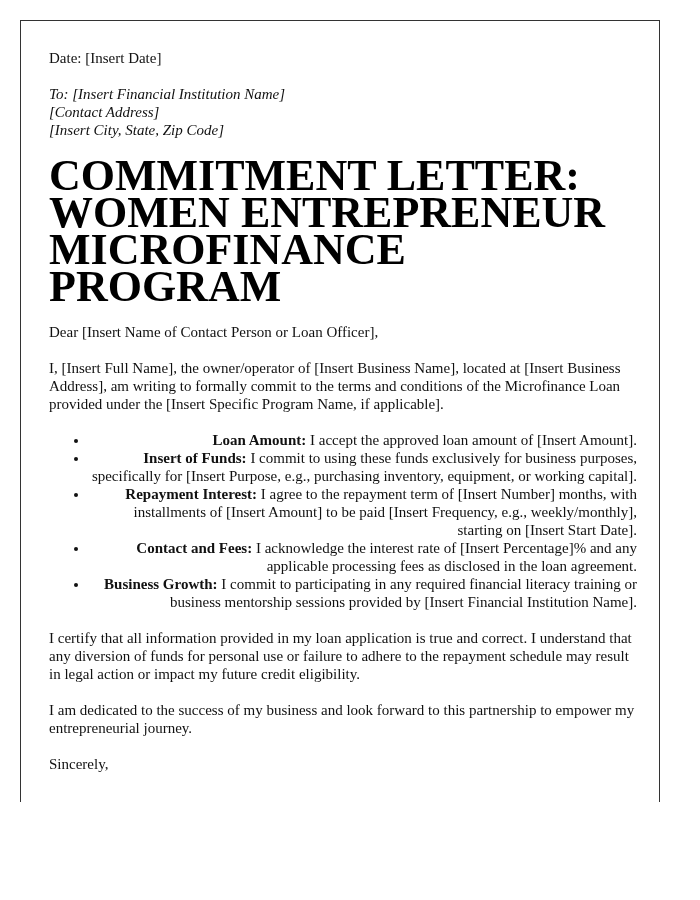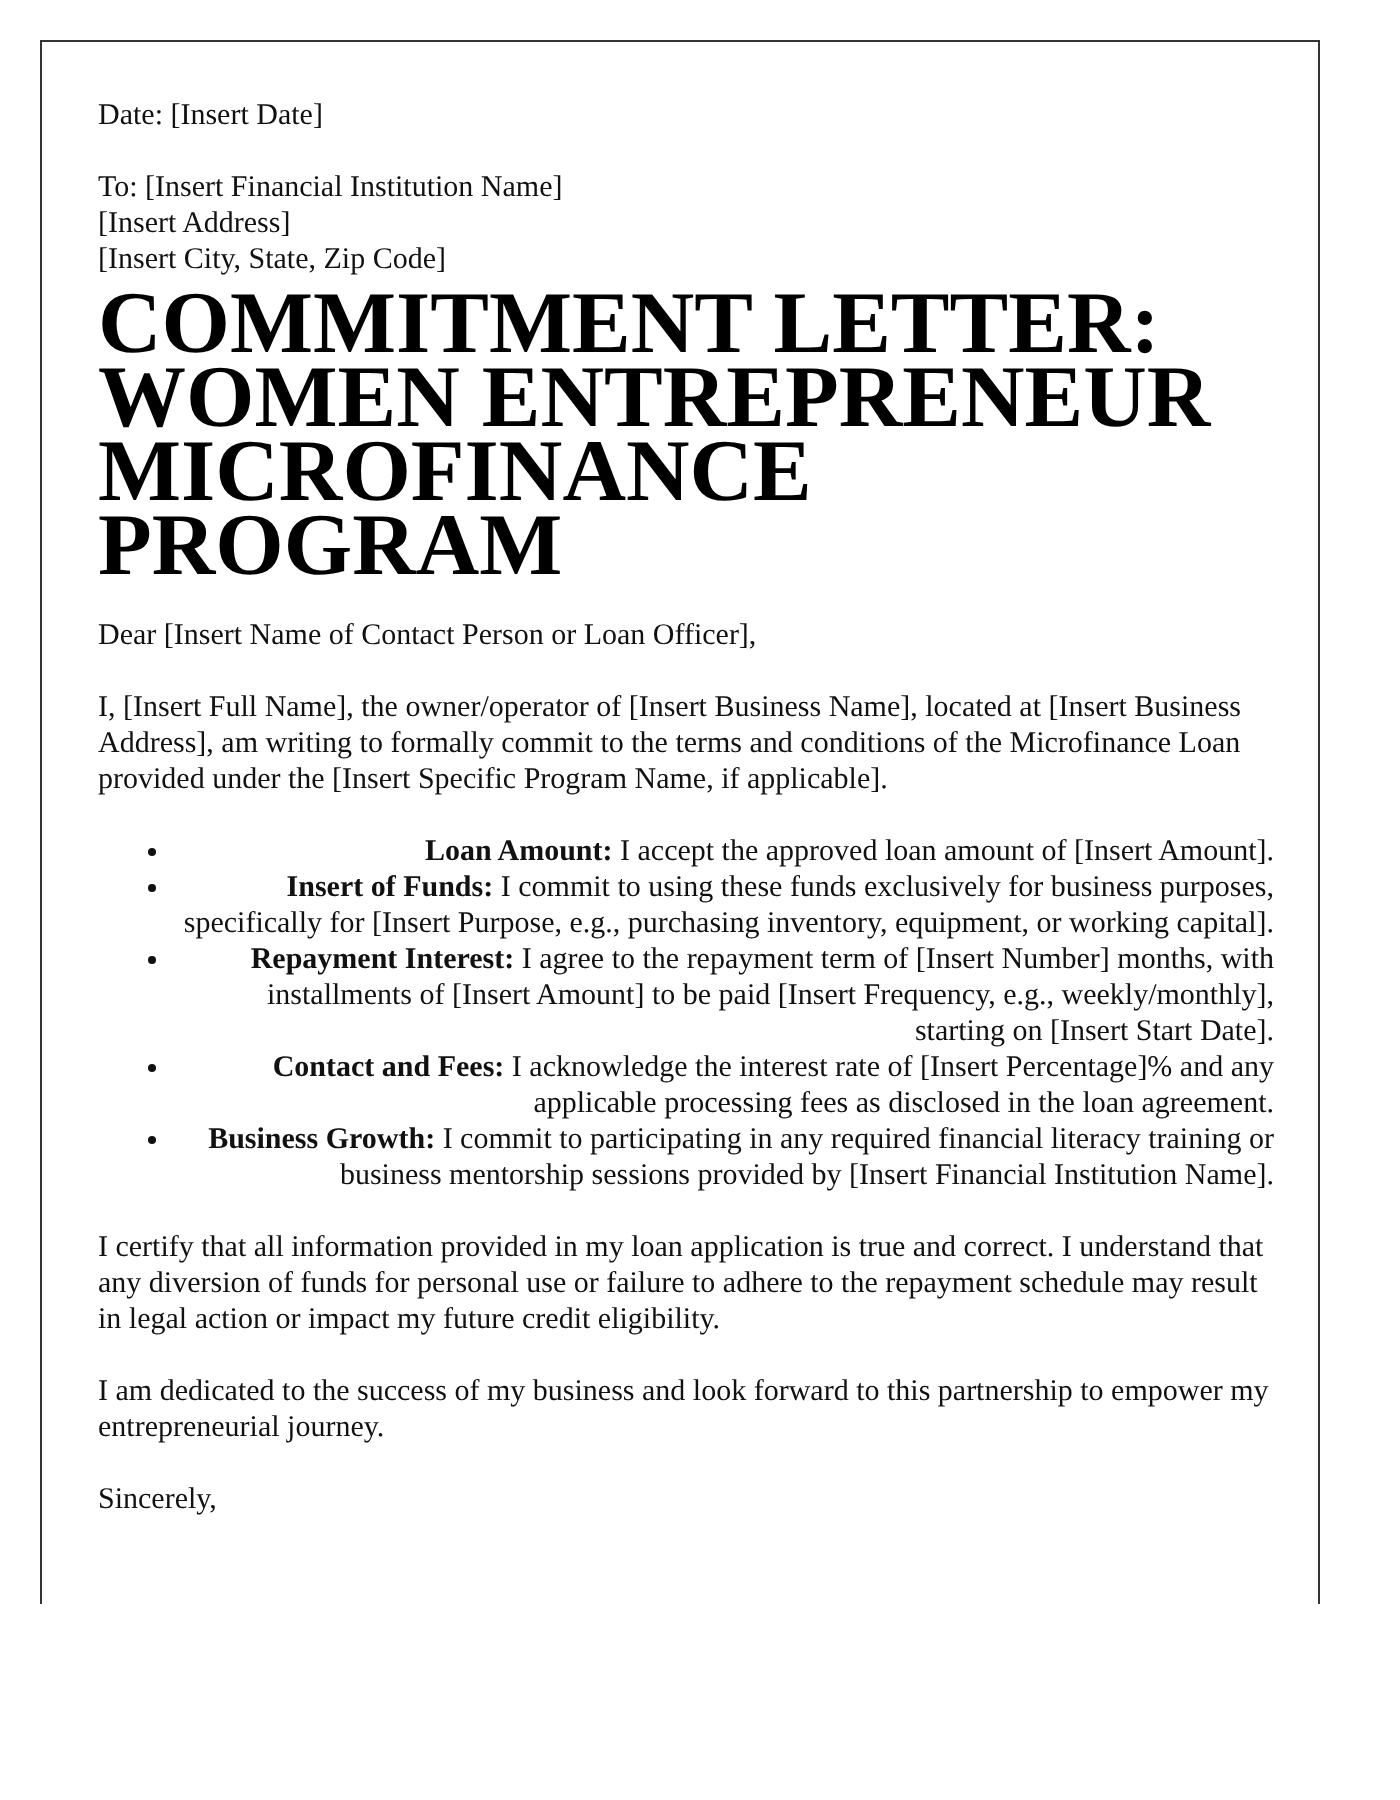--- a/index.html
+++ b/index.html
@@ -34,21 +34,22 @@
       top: 28px;
       width: 588px;
     }
     p {
       margin: 0 0 18px 0;
     }
     .address p {
       margin: 0;
     }
     .address {
-      margin-bottom: 4px;
+      margin-bottom: 18px;
+      font-style: italic;
     }
     h1 {
       font-family: "Liberation Serif", "DejaVu Serif", serif;
       font-weight: bold;
       font-size: 44px;
       line-height: 37px;
       margin: 0 0 18px 0;
       color: #000000;
     }
     ul {
@@ -65,21 +66,21 @@
   </style>
 </head>
 <body>
 
 <div class="page">
   <div class="content">
     <p>Date: [Insert Date]</p>
 
     <div class="address">
       <p>To: [Insert Financial Institution Name]</p>
-      <p>[Insert Address]</p>
+      <p>[Contact Address]</p>
       <p>[Insert City, State, Zip Code]</p>
     </div>
 
     <h1>COMMITMENT LETTER: WOMEN ENTREPRENEUR MICROFINANCE PROGRAM</h1>
 
     <p>Dear [Insert Name of Contact Person or Loan Officer],</p>
 
     <p>I, [Insert Full Name], the owner/operator of [Insert Business Name], located at [Insert Business Address], am writing to formally commit to the terms and conditions of the Microfinance Loan provided under the [Insert Specific Program Name, if applicable].</p>
 
 

